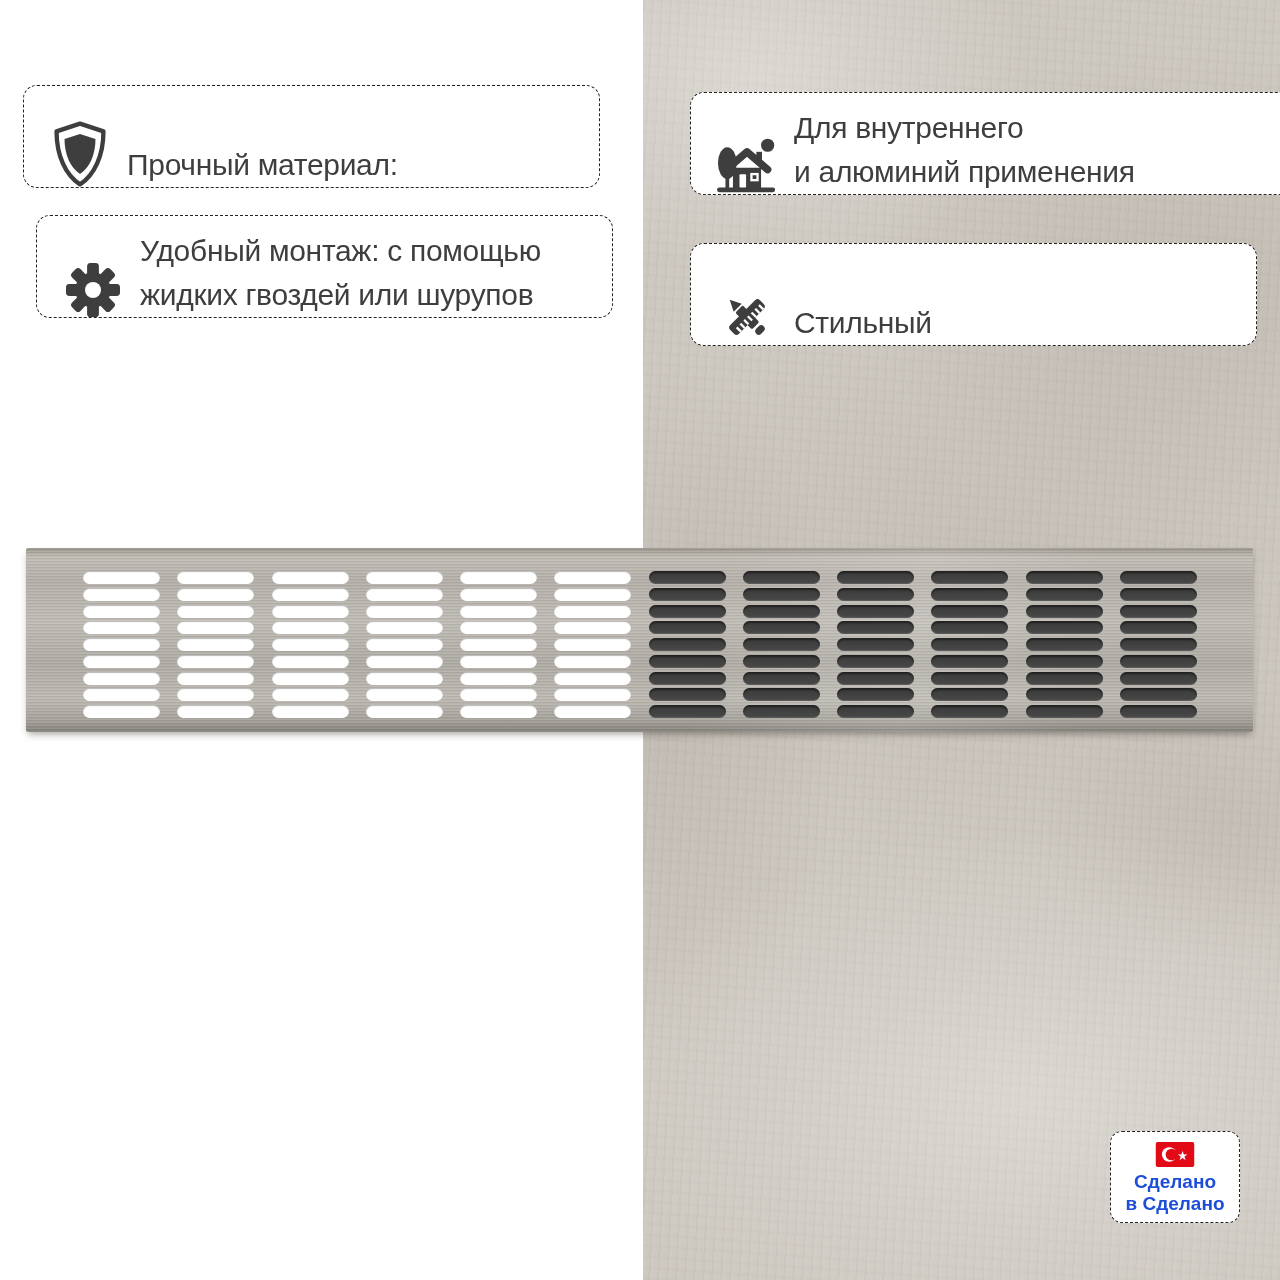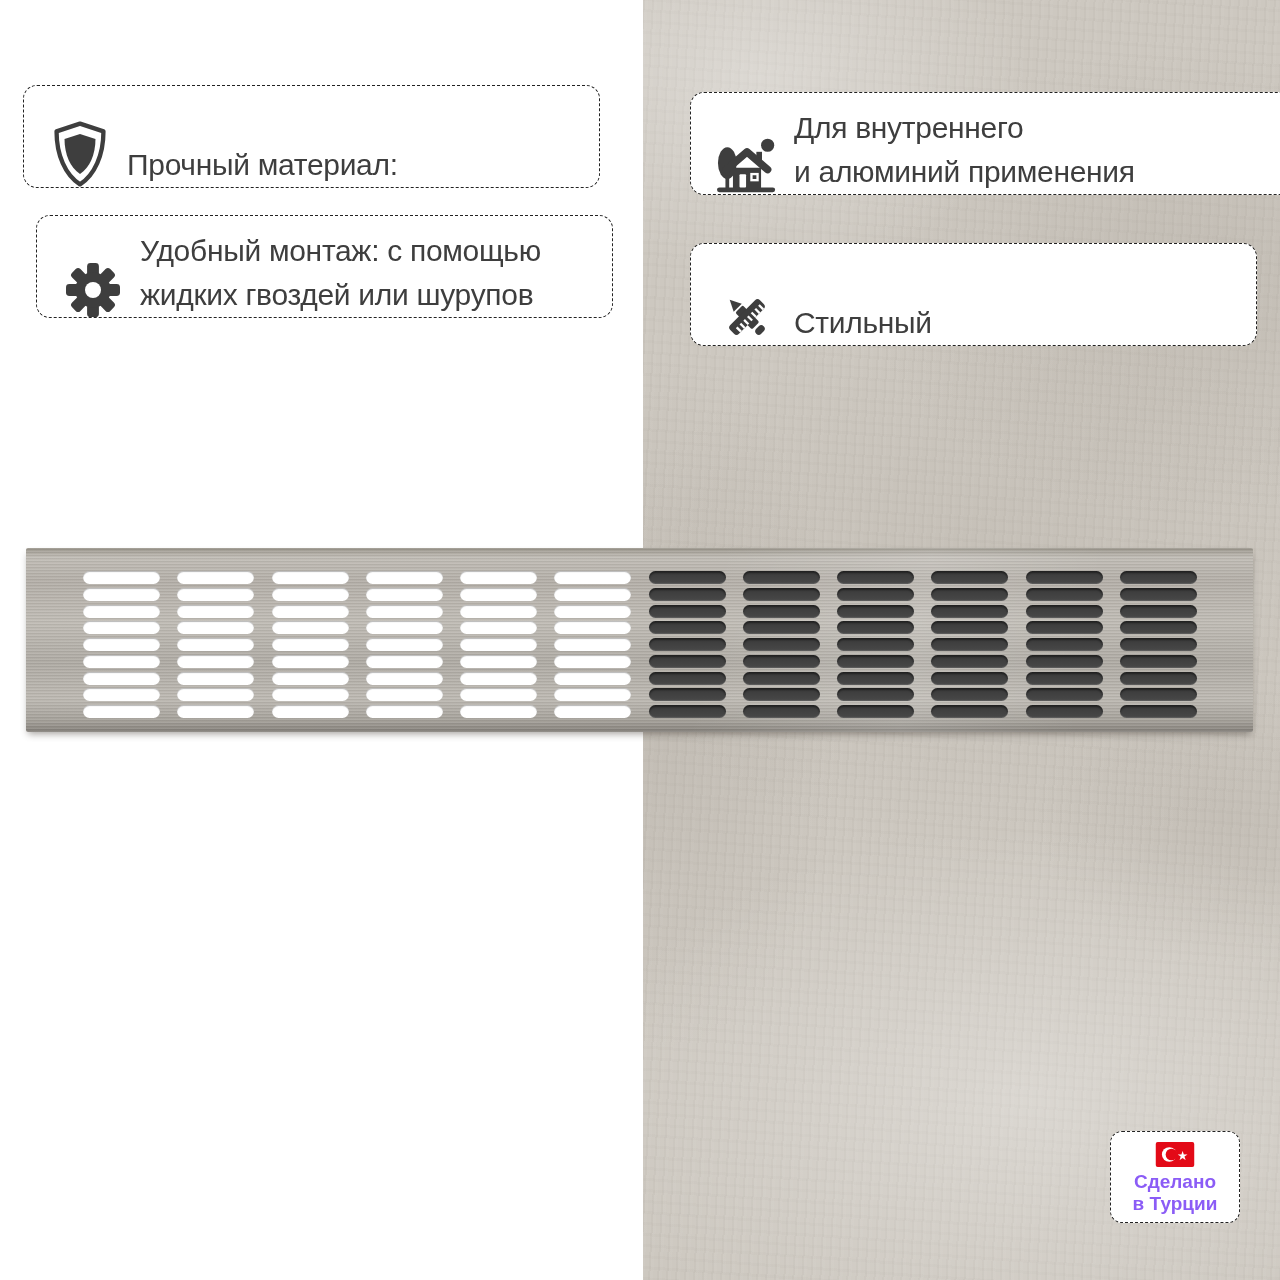--- a/index.html
+++ b/index.html
@@ -68,21 +68,21 @@
     box-shadow:inset 0 2px 2px rgba(0,0,0,0.45), inset 0 -1px 1px rgba(255,255,255,0.12);
   }
   
   .badge{
     position:absolute;left:1110px;top:1131px;width:130px;height:92px;box-sizing:border-box;
     background:#ffffff;border:1.5px dashed #222222;border-radius:12px;
     display:flex;flex-direction:column;align-items:center;justify-content:center;
     padding-top:2px;
   }
   .badge .flag{width:40px;height:25px;margin-bottom:4px;}
-  .badge .b-line{font-size:19px;line-height:22px;font-weight:bold;color:#8b5cf6;}
+  .badge .b-line{font-size:19px;line-height:22px;font-weight:bold;color:#1d4ed8;}
   .ic{display:block;}
 </style>
 </head>
 <body>
 
 <div class="bg-left"></div>
 <div class="bg-right"></div>
 
 <div class="card" id="card-material">
   <div class="icon-box">
@@ -305,14 +305,14 @@
   </div>
 
 <div class="badge">
   <svg class="flag" viewBox="0 0 40 26">
     <rect x="0" y="0" width="40" height="26" rx="2" fill="#e30a17"></rect>
     <circle cx="14" cy="13" r="7.6" fill="#ffffff"></circle>
     <circle cx="16.4" cy="13" r="6.1" fill="#e30a17"></circle>
     <text x="22.2" y="18.2" font-size="13" fill="#ffffff" font-family="DejaVu Sans, sans-serif">★</text>
   </svg>
   <div class="b-line">Сделано</div>
-  <div class="b-line">в Турции</div>
+  <div class="b-line">в Сделано</div>
 </div>
 
 </body></html>

